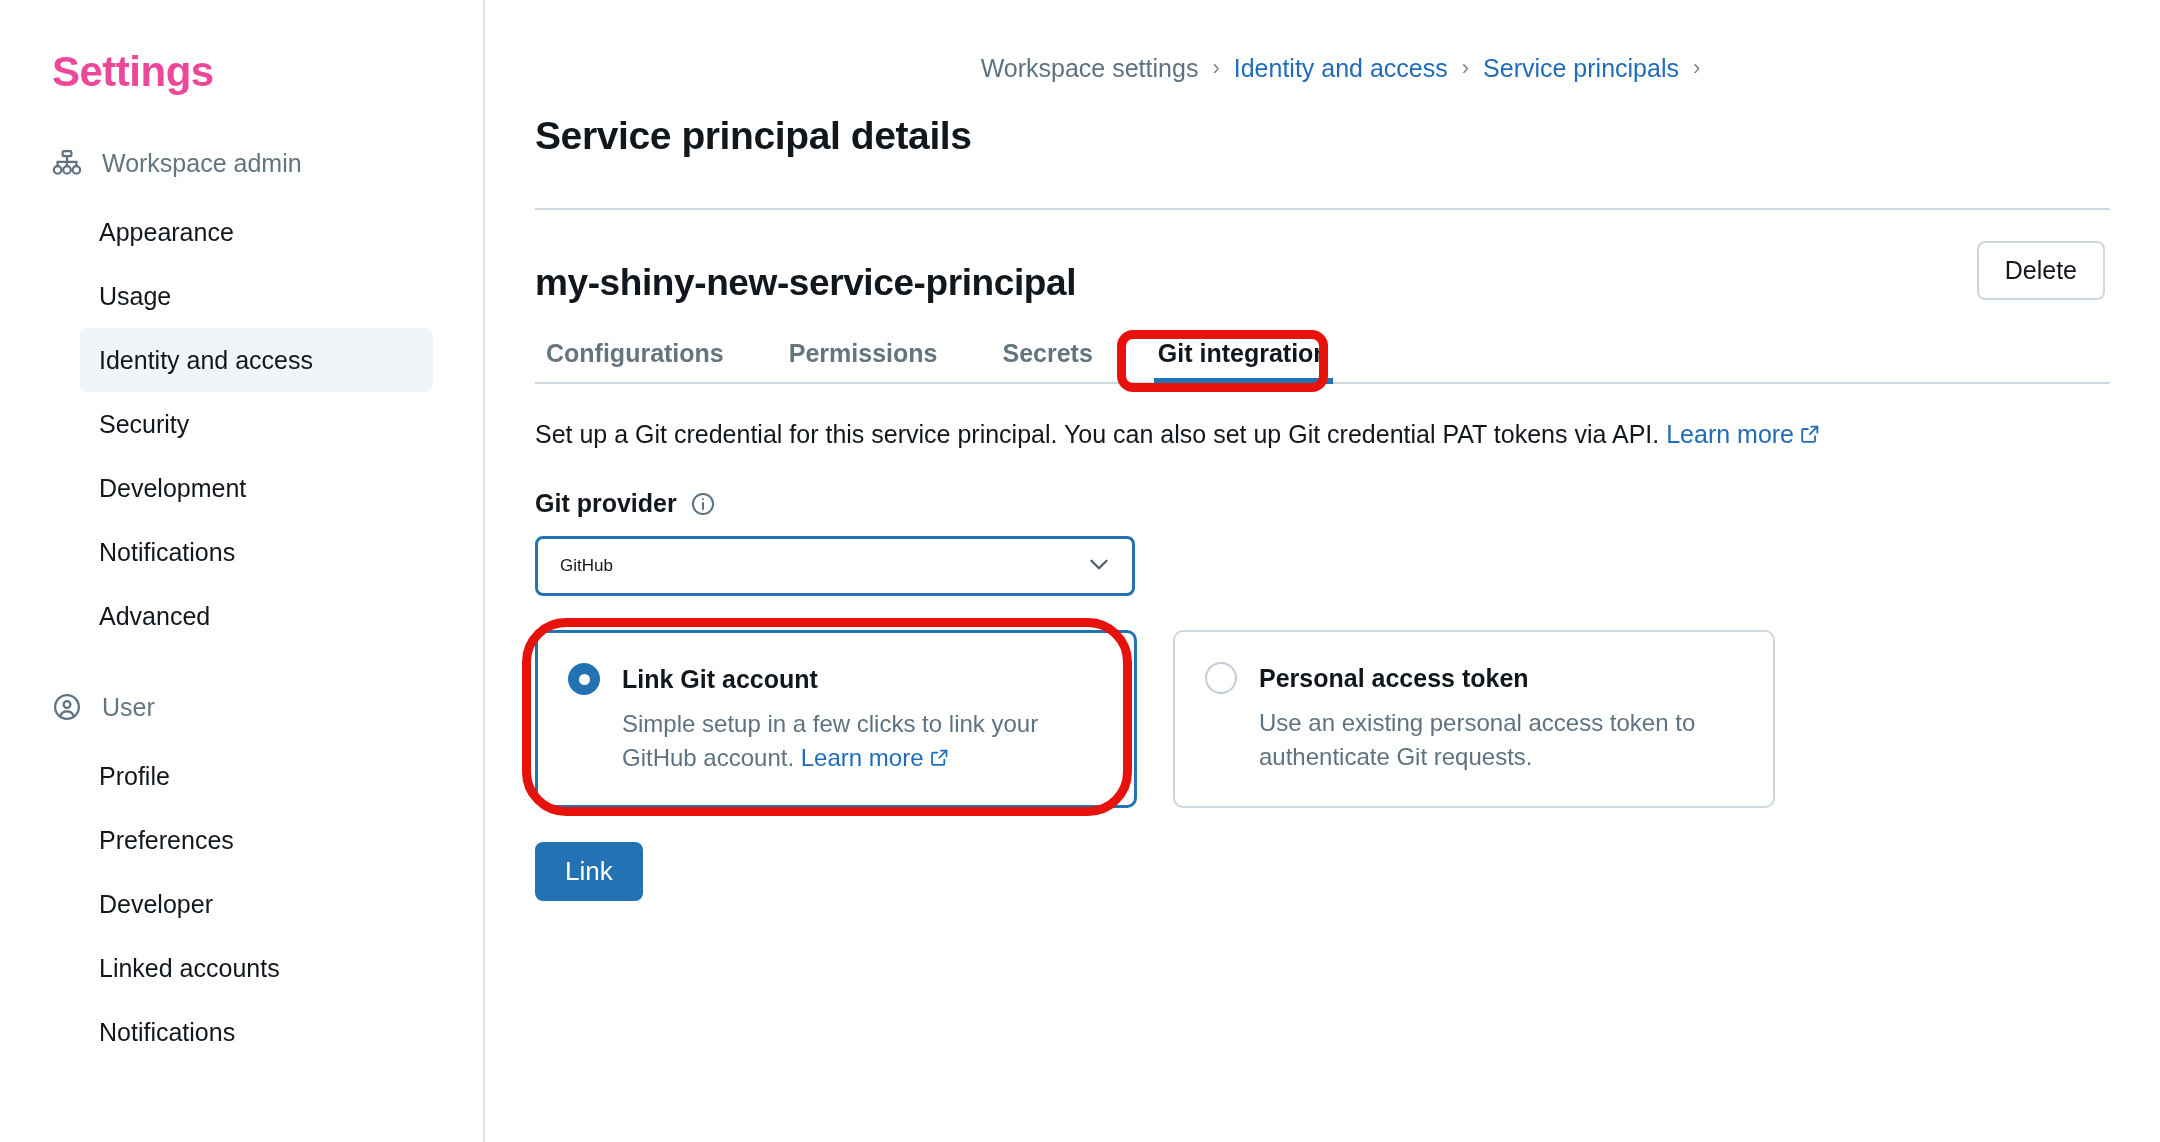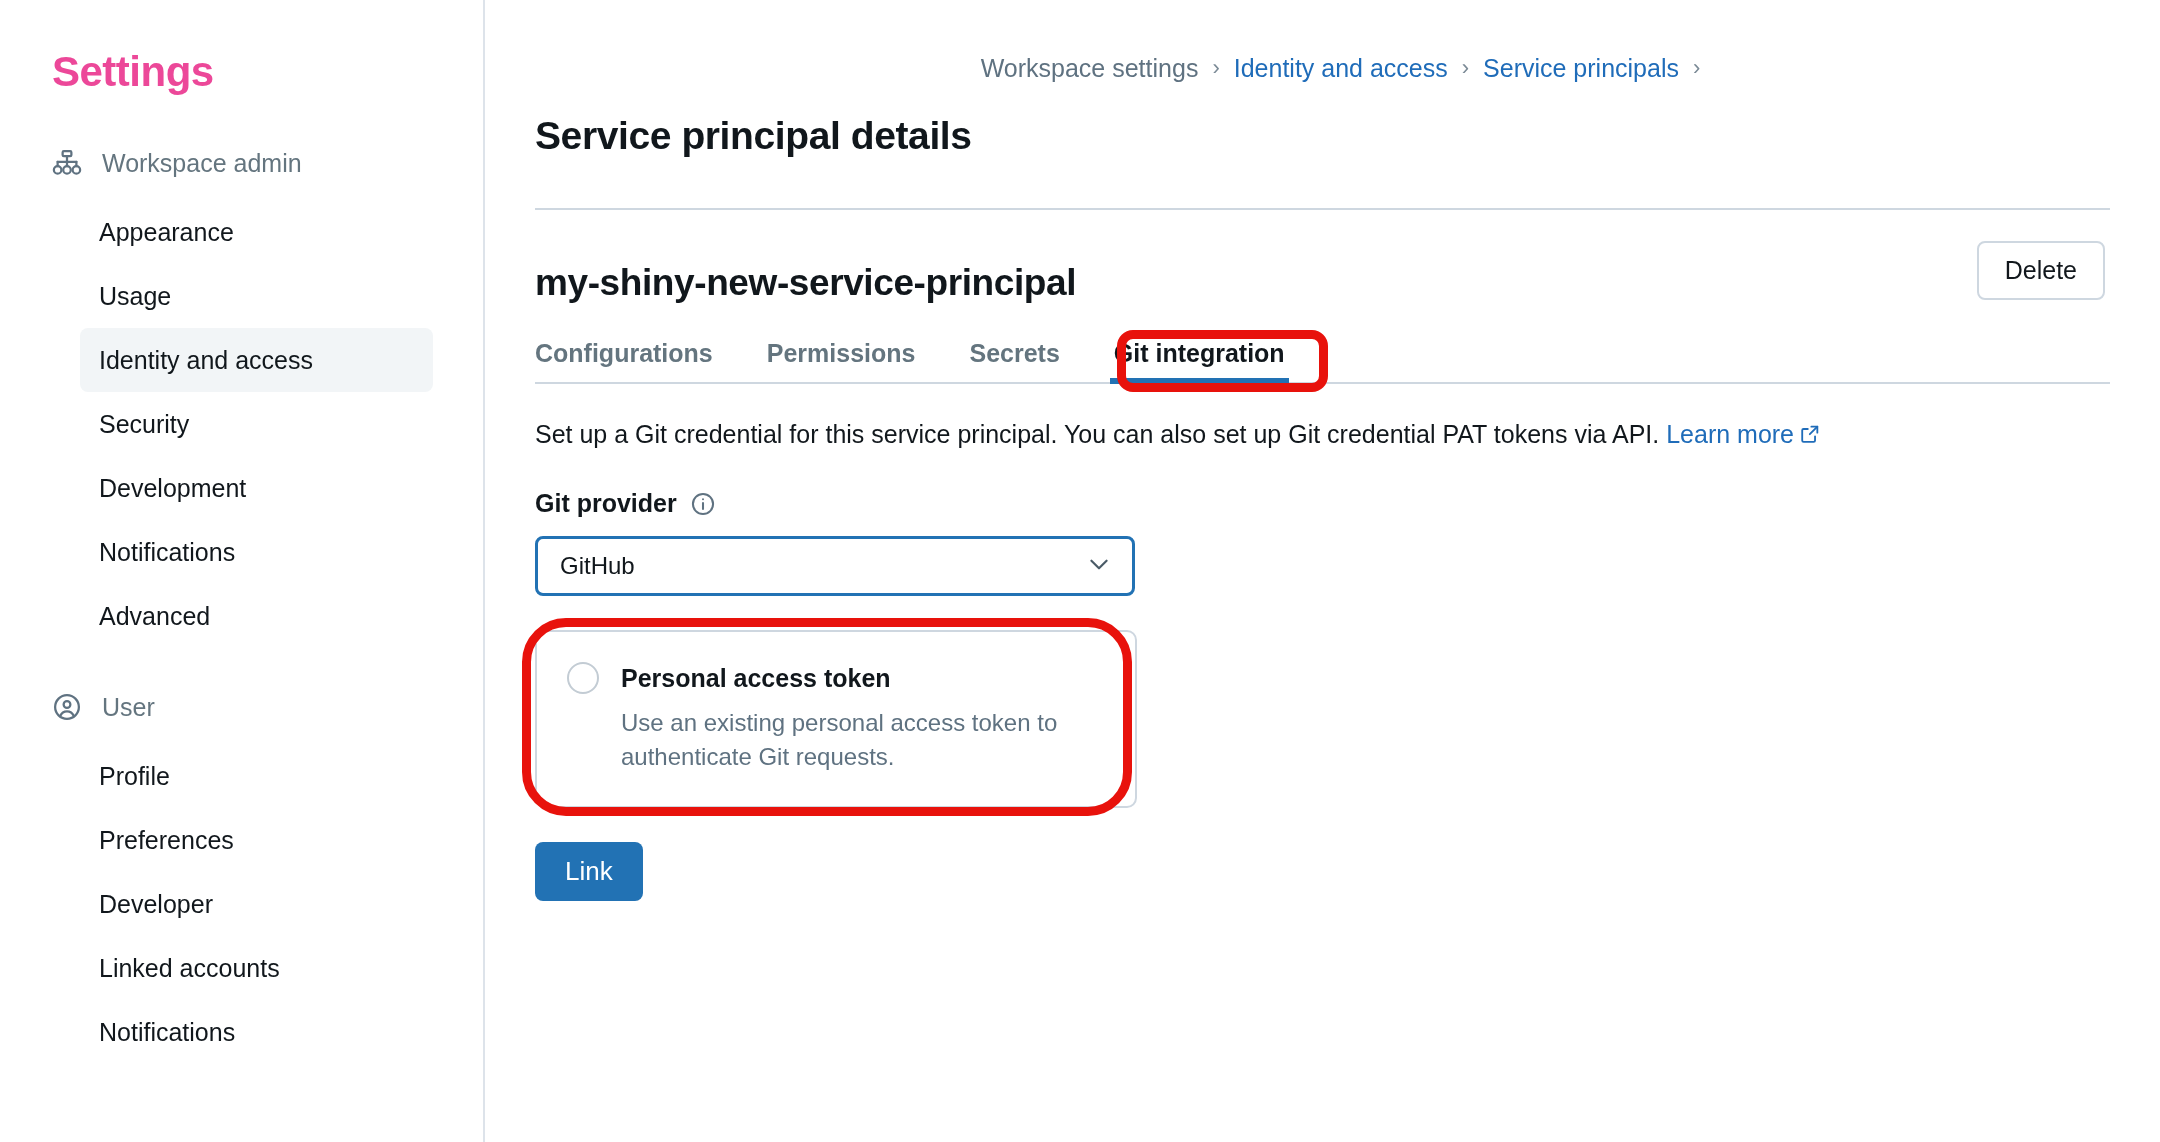--- a/index.html
+++ b/index.html
@@ -162,20 +162,21 @@
 
   .tab {
     font-size: 25px;
     font-weight: bold;
     color: #64757f;
     padding: 0 0 14px 0;
     margin-right: 54px;
     cursor: pointer;
     position: relative;
     white-space: nowrap;
+    margin-left: 11px;
   }
 
   .tab.active {
     color: #11171c;
   }
 
   .tab.active::after {
     content: "";
     position: absolute;
     left: -4px;
@@ -236,21 +237,21 @@
     border-radius: 8px;
     display: flex;
     align-items: center;
     justify-content: space-between;
     padding: 0 20px 0 22px;
     background: #ffffff;
     cursor: pointer;
   }
 
   .select-value {
-    font-size: 24px;
+    font-size: 17px;
     color: #11171c;
   }
 
   .chev {
     color: #4a5b67;
   }
 
   
   .cards {
     display: flex;
@@ -483,20 +484,34 @@
       <span class="select-value">GitHub</span>
       <span class="chev">
         <svg width="26" height="26" viewBox="0 0 24 24" fill="none" stroke="currentColor" stroke-width="2" stroke-linecap="round" stroke-linejoin="round">
           <polyline points="5 9 12 16 19 9"></polyline>
         </svg>
       </span>
     </div>
 
     <div class="cards">
 
+      <div class="card selected">
+        <div class="card-head">
+          <span class="radio checked"></span>
+          <span class="card-title">Link Git account</span>
+        </div>
+        <div class="card-desc">
+          <span>Simple setup in a few clicks to link your GitHub account.</span>
+          <span class="link-inline"><span>Learn more</span><span class="ext-icon"><svg width="21" height="21" viewBox="0 0 24 24" fill="none" stroke="#1f6cb9" stroke-width="2" stroke-linecap="round" stroke-linejoin="round">
+                  <path d="M13.5 4h6.5v6.5"></path>
+                  <path d="M20 4l-8.2 8.2"></path>
+                  <path d="M17.5 14.5V19a1.5 1.5 0 0 1-1.5 1.5H5A1.5 1.5 0 0 1 3.5 19V8A1.5 1.5 0 0 1 5 6.5h4.6"></path>
+                </svg></span></span>
+        </div>
+      </div>
 
       <div class="card">
         <div class="card-head">
           <span class="radio"></span>
           <span class="card-title">Personal access token</span>
         </div>
         <div class="card-desc">Use an existing personal access token to authenticate Git requests.</div>
       </div>
 
     </div>

